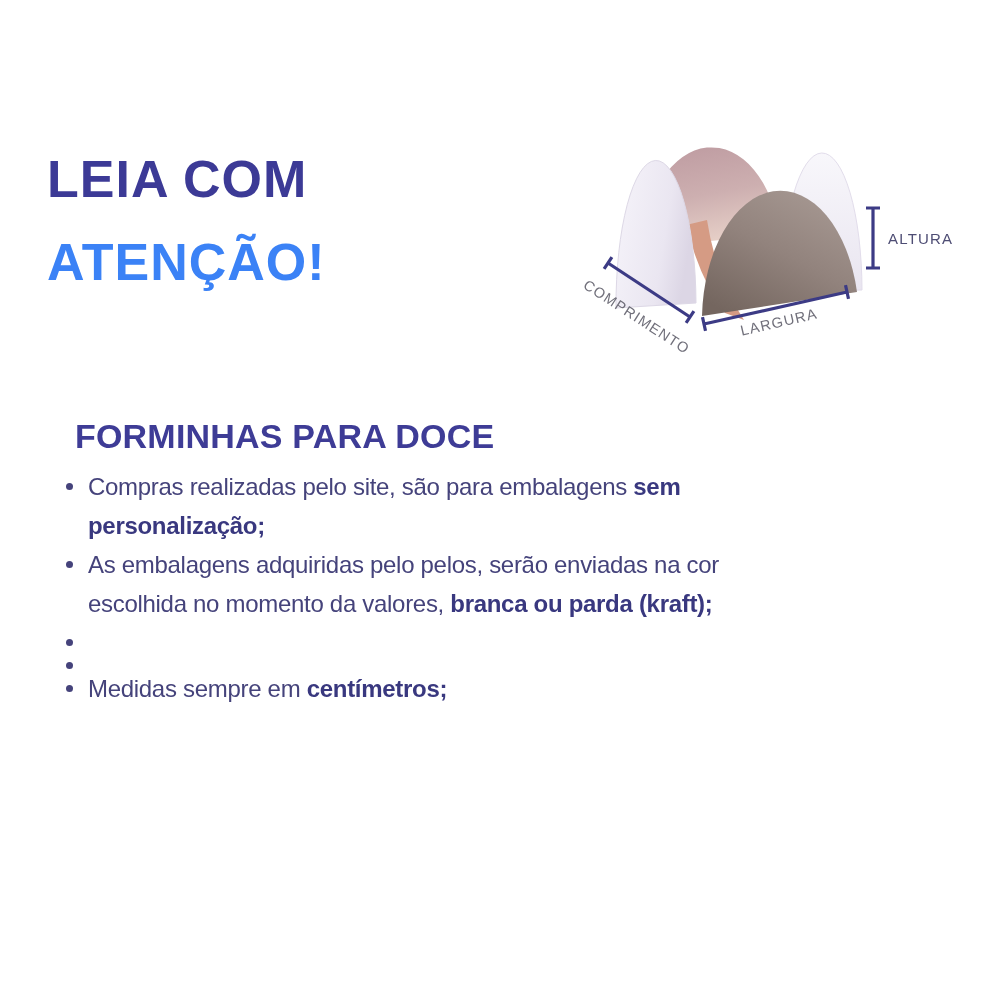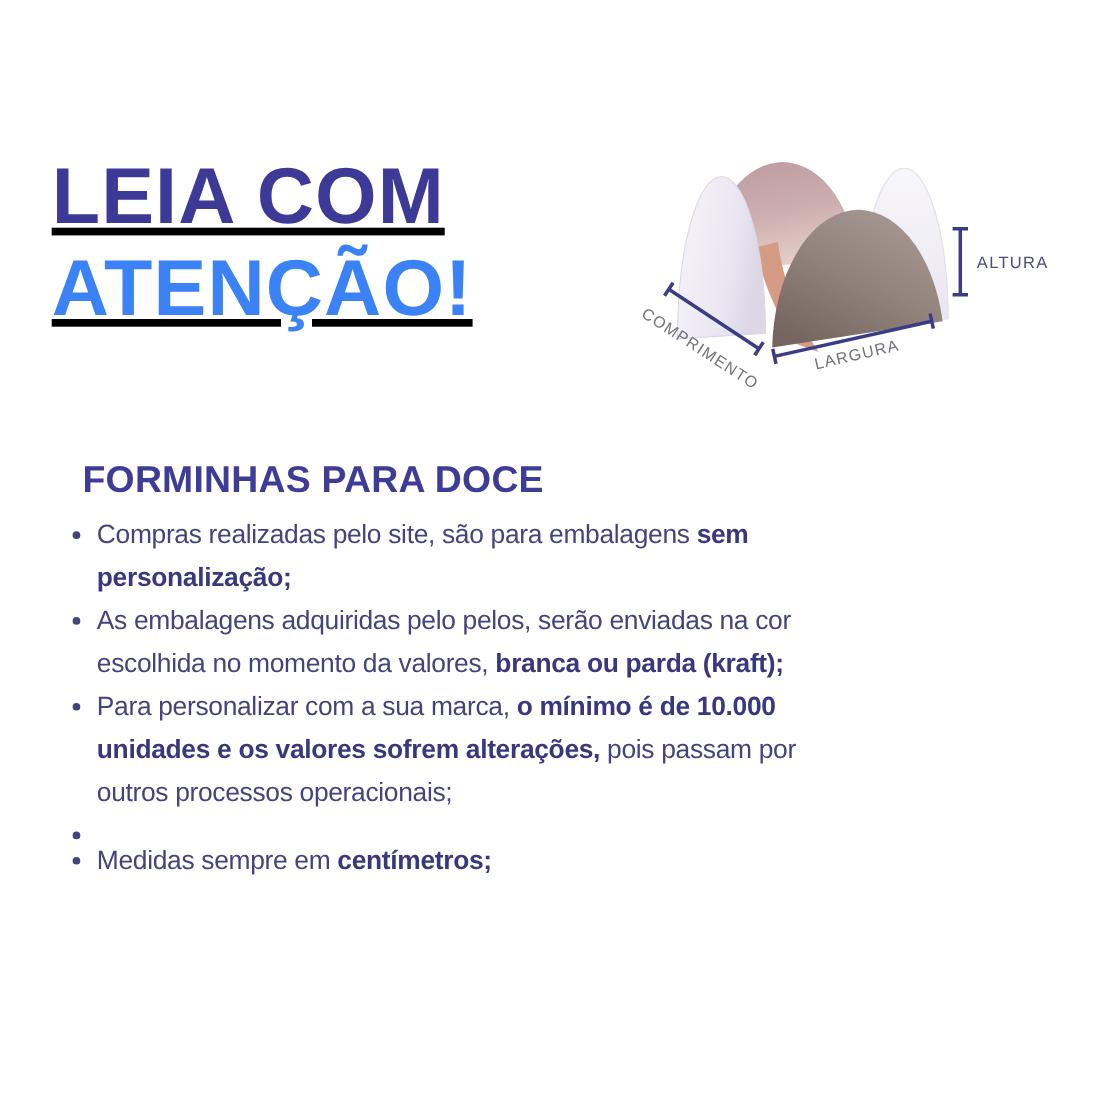--- a/index.html
+++ b/index.html
@@ -4,21 +4,21 @@
 <style>
   html,body{margin:0;padding:0;}
   body{
     width:999px;height:999px;position:relative;overflow:hidden;
     background:#ffffff;
     font-family:"Liberation Sans",sans-serif;
   }
   
   .headline{
     position:absolute;left:47px;top:138px;
-    font-weight:bold;font-size:72px;line-height:83px;letter-spacing:1px;text-decoration:underline;
+    font-weight:bold;font-size:52px;line-height:83px;letter-spacing:1px;
   }
   .headline .l1{color:#3c3a96;}
   .headline .l2{color:#3b82f6;}
 
   
   .figure{position:absolute;left:570px;top:120px;width:400px;height:235px;}
   .dim{stroke:#3c3b85;stroke-width:3.2;fill:none;stroke-linecap:butt;}
   .dimlabel{font-family:"Liberation Sans",sans-serif;font-size:14.5px;letter-spacing:1.2px;fill:#71707b;}
   .dimlabel.navy{fill:#4e4d74;font-size:15px;}
 
@@ -95,21 +95,20 @@
     <li>
       <span class="dot"></span>
       <div class="txt"><span>Compras realizadas pelo site, são para embalagens </span><span class="b">sem</span><br><span class="b">personalização;</span></div>
     </li>
     <li>
       <span class="dot"></span>
       <div class="txt"><span>As embalagens adquiridas pelo pelos, serão enviadas na cor</span><br><span>escolhida no momento da valores, </span><span class="b">branca ou parda (kraft);</span></div>
     </li>
     <li>
       <span class="dot"></span>
-      <div class="txt"><span>Para personalizar com a sua marca, </span><span class="b">o mínimo é de 10.000</span><br><span class="b">unidades e os valores sofrem alterações,</span><span> pois passam por</span><br><span>outros processos operacionais;</span></div>
     </li>
     <li>
       <span class="dot"></span>
     </li>
     <li>
       <span class="dot"></span>
       <div class="txt"><span>Medidas sempre em </span><span class="b">centímetros;</span></div>
     </li>
   </ul>
 

